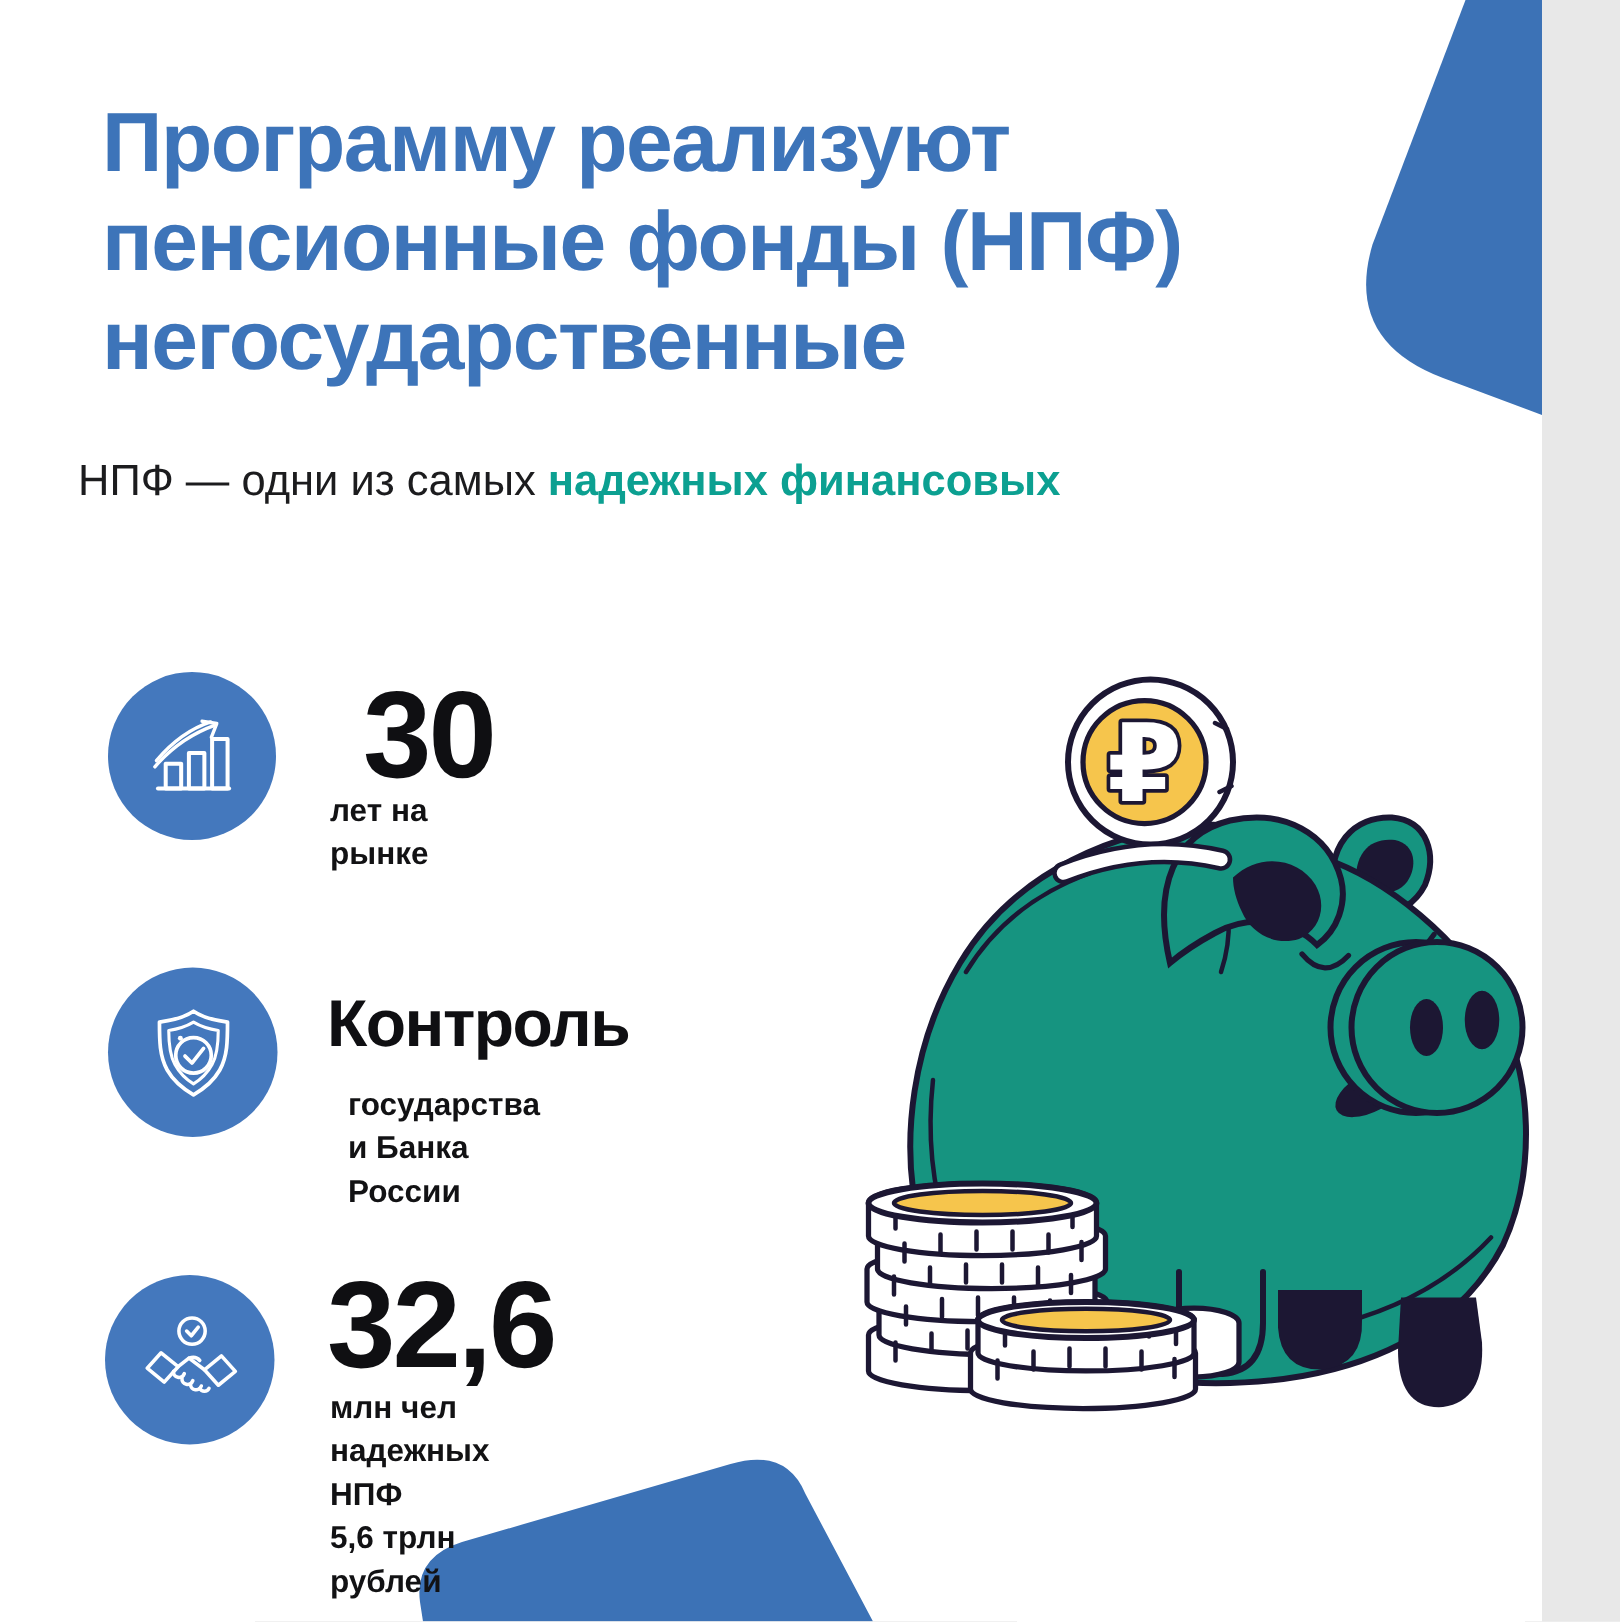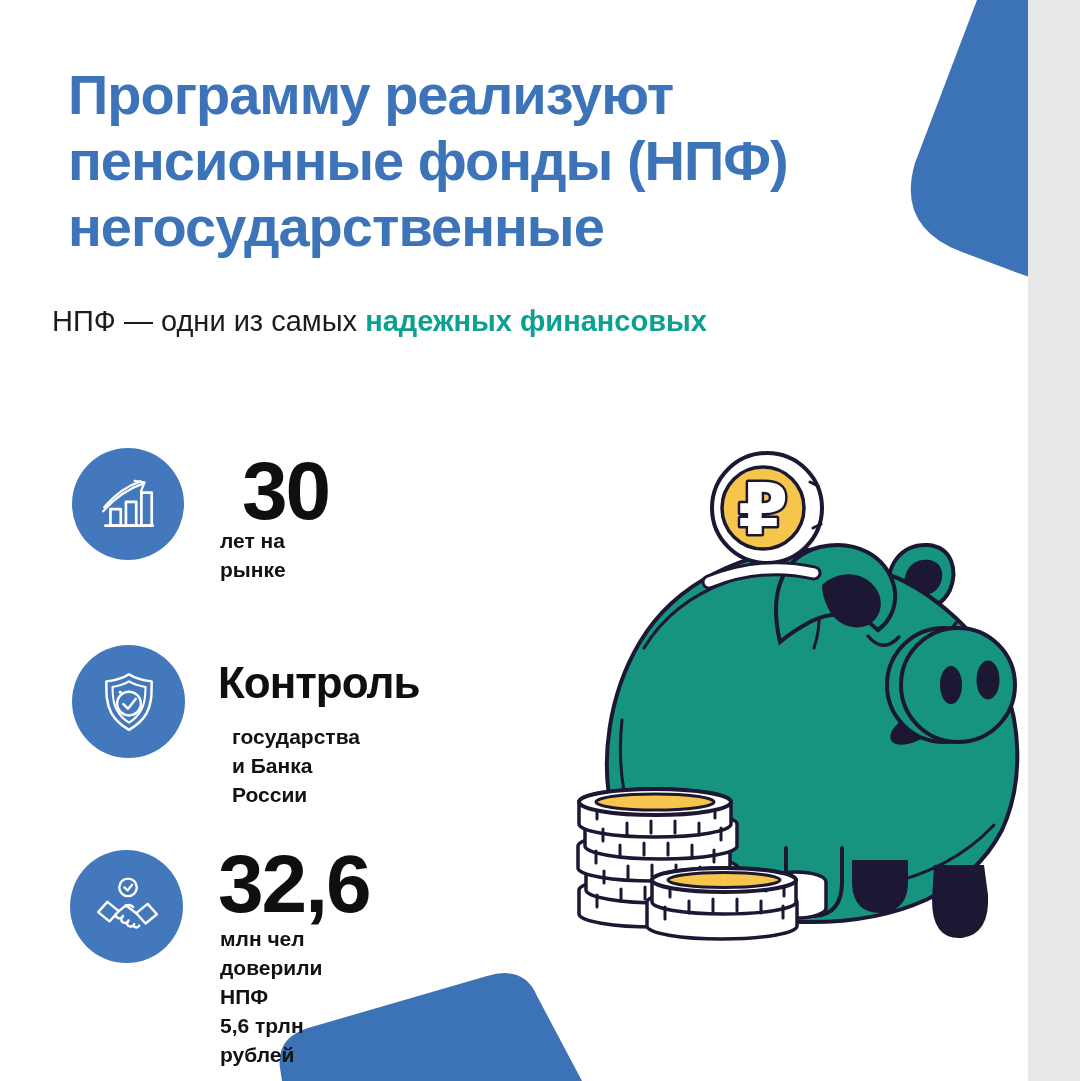--- a/index.html
+++ b/index.html
@@ -100,21 +100,21 @@
           <path d="M31 30.5 q4.5 -1.5 7 1.5"></path>
           <path d="M21 39 a3.6 3.6 0 0 0 7 1.5"></path>
           <path d="M26.5 43.5 a3.6 3.6 0 0 0 7 1.5"></path>
           <path d="M32 47.5 a3.6 3.6 0 0 0 7 1"></path>
           <path d="M38 50 a3.3 3.3 0 0 0 6 0"></path>
         </g>
       </svg>
     </div>
     <div class="stat-value value-num" style="left:218px;top:843px;">32,6</div>
     <div class="stat-label" style="left:220px;top:924px;">
-      <div>млн чел доверили НПФ</div>
+      <div>млн чел надежных НПФ</div>
       <div>5,6 трлн рублей</div>
     </div>
   </div>
 
   <div class="pig-wrap">
     <svg width="500" height="560" viewBox="0 0 500 560">
 
       <g>
         <path d="M338 172 C330 132 352 114 376 115 C400 117 406 140 398 160 C392 172 380 180 364 182 Z" fill="#169480" stroke="#1c1733" stroke-width="4"></path>
         <path d="M352 162 C350 138 362 128 378 130 C392 133 393 148 386 158 C379 167 364 168 352 162 Z" fill="#1c1733"></path>

